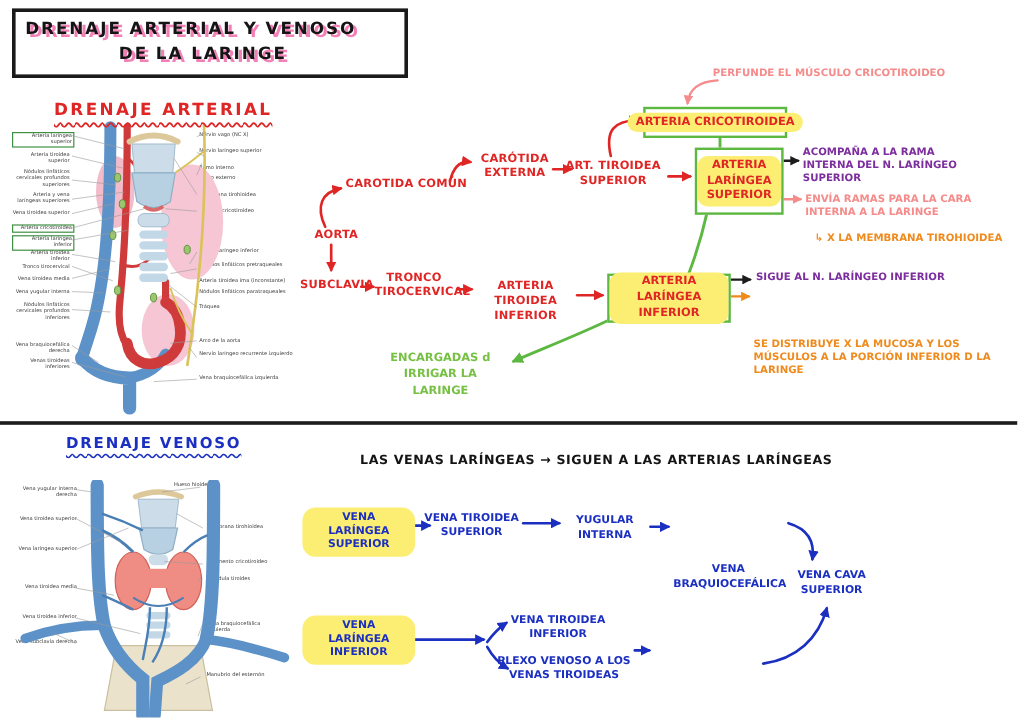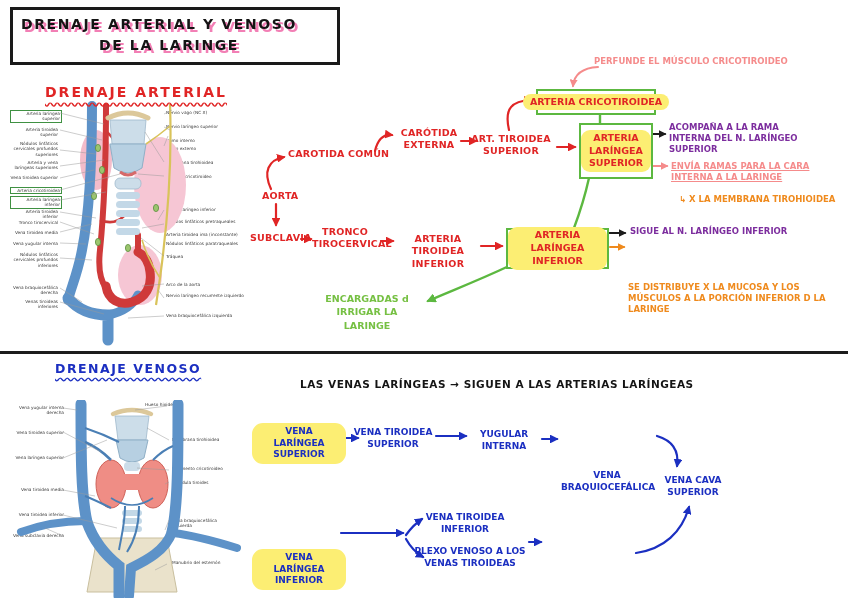--- a/index.html
+++ b/index.html
@@ -297,32 +297,32 @@
   <div class="gbox layer-text" style="left:579px;top:123px;width:74px;height:56px;">
     <span class="yl">ARTERIA LARÍNGEA SUPERIOR</span>
   </div>
   <div class="gbox layer-text" style="left:506px;top:228px;width:103px;height:41px;">
     <span class="yl">ARTERIA LARÍNGEA INFERIOR</span>
   </div>
 
   <div class="abs note salmon nowrap layer-text" style="left:594px;top:56px;">PERFUNDE EL MÚSCULO CRICOTIROIDEO</div>
   <div class="abs note purple layer-text" style="left:669px;top:122px;width:152px;">ACOMPAÑA A LA RAMA INTERNA DEL N. LARÍNGEO SUPERIOR</div>
   <div class="abs note orange nowrap layer-text" style="left:679px;top:150px;">↳ X LA MEMBRANA TIROHIOIDEA</div>
-  <div class="abs note salmon layer-text" style="left:671px;top:161px;width:176px;text-decoration:underline;">ENVÍA RAMAS PARA LA CARA INTERNA A LA LARINGE</div>
+  <div class="abs note salmon layer-text" style="left:671px;top:161px;width:176px;">ENVÍA RAMAS PARA LA CARA INTERNA A LA LARINGE</div>
   <div class="abs note purple nowrap layer-text" style="left:630px;top:226px;">SIGUE AL N. LARÍNGEO INFERIOR</div>
   <div class="abs note orange layer-text" style="left:628px;top:238px;width:218px;">SE DISTRIBUYE X LA MUCOSA Y LOS MÚSCULOS A LA PORCIÓN INFERIOR D LA LARINGE</div>
   <div class="abs greennote layer-text" style="left:321px;top:292px;width:92px;">ENCARGADAS d IRRIGAR LA LARINGE</div>
 
   <div class="divider"></div>
 
   <div class="abs hven layer-text" style="left:55px;top:361px;">DRENAJE VENOSO</div>
   <div class="abs statement layer-text" style="left:300px;top:378px;">LAS VENAS LARÍNGEAS → SIGUEN A LAS ARTERIAS LARÍNGEAS</div>
 
   <div class="abs yblob layer-text" style="left:252px;top:423px;width:80px;">VENA LARÍNGEA SUPERIOR</div>
   <div class="abs bf layer-text" style="left:351px;top:427px;width:84px;">VENA TIROIDEA SUPERIOR</div>
   <div class="abs bf layer-text" style="left:466px;top:429px;width:76px;">YUGULAR INTERNA</div>
   <div class="abs bf layer-text" style="left:561px;top:427px;width:92px;margin-top:43px;">VENA BRAQUIOCEFÁLICA</div>
   <div class="abs bf layer-text" style="left:660px;top:475px;width:66px;">VENA CAVA SUPERIOR</div>
-  <div class="abs yblob layer-text" style="left:252px;top:513px;width:80px;margin-top:36px;">VENA LARÍNGEA INFERIOR</div>
+  <div class="abs yblob layer-text" style="left:252px;top:513px;width:80px;">VENA LARÍNGEA INFERIOR</div>
   <div class="abs bf layer-text" style="left:423px;top:512px;width:84px;">VENA TIROIDEA INFERIOR</div>
   <div class="abs bf layer-text" style="left:414px;top:546px;width:112px;text-align:center;">PLEXO VENOSO A LOS VENAS TIROIDEAS</div>
 
 </div>
 
 </body></html>

